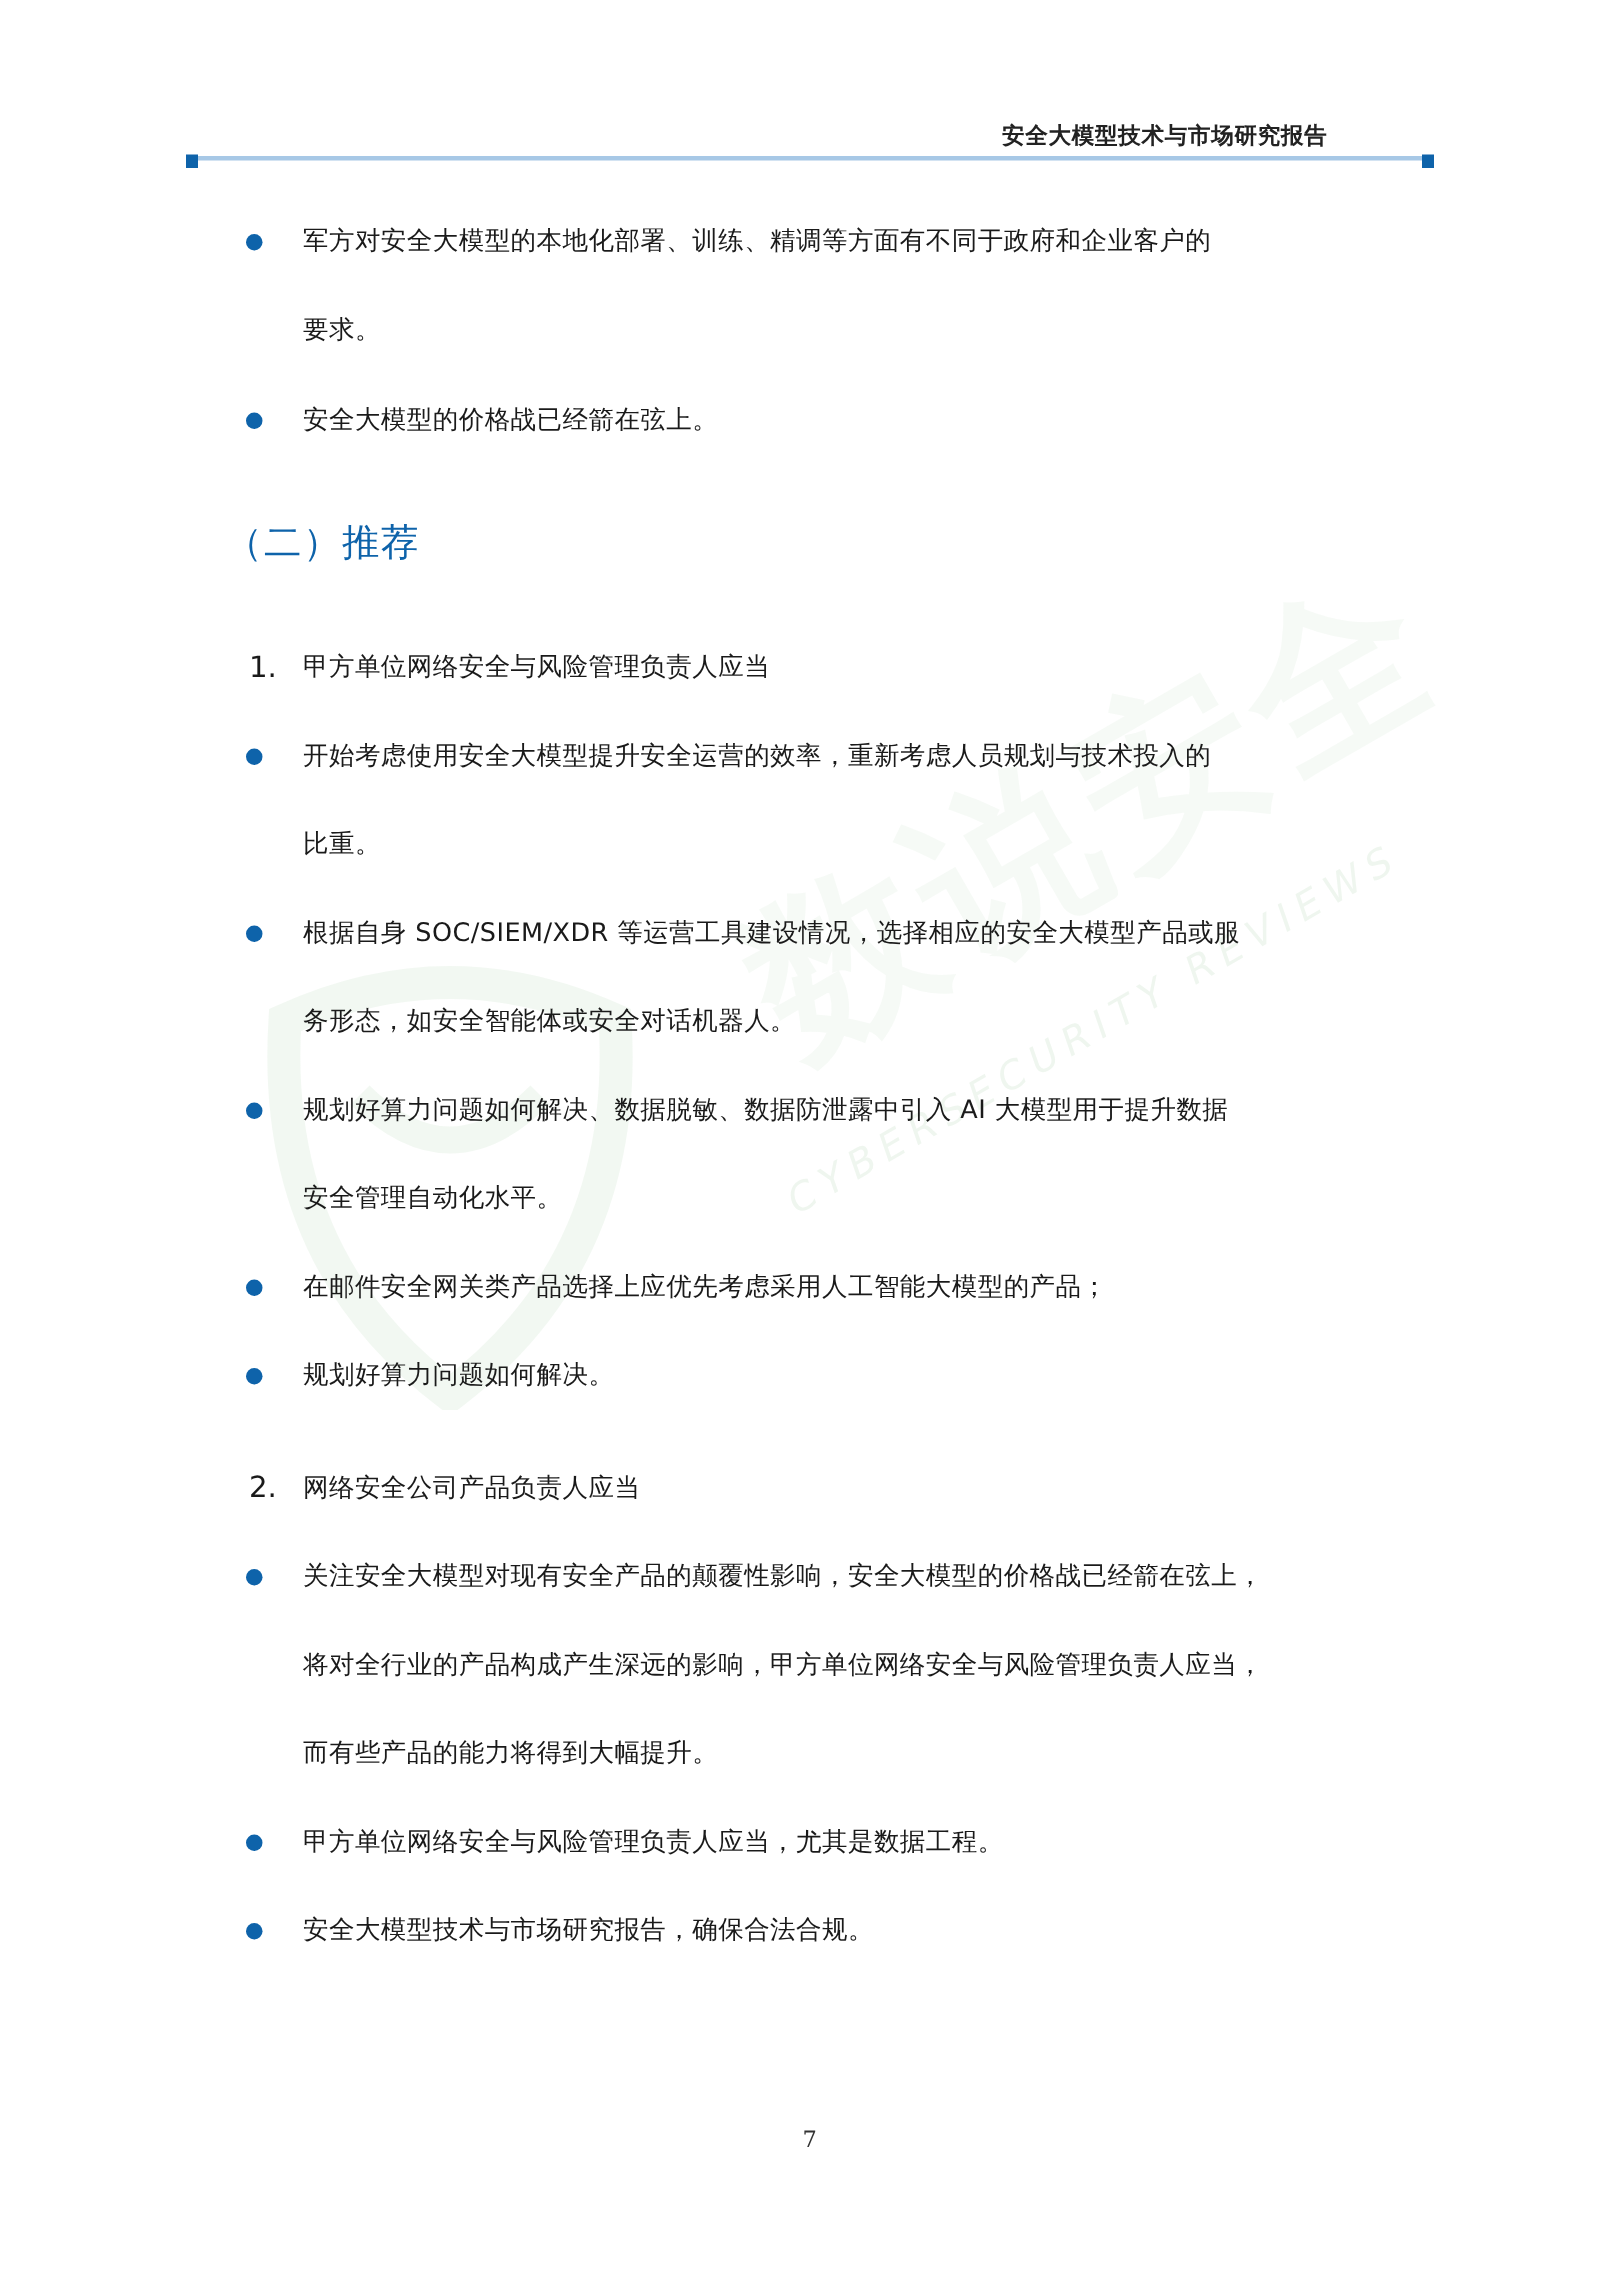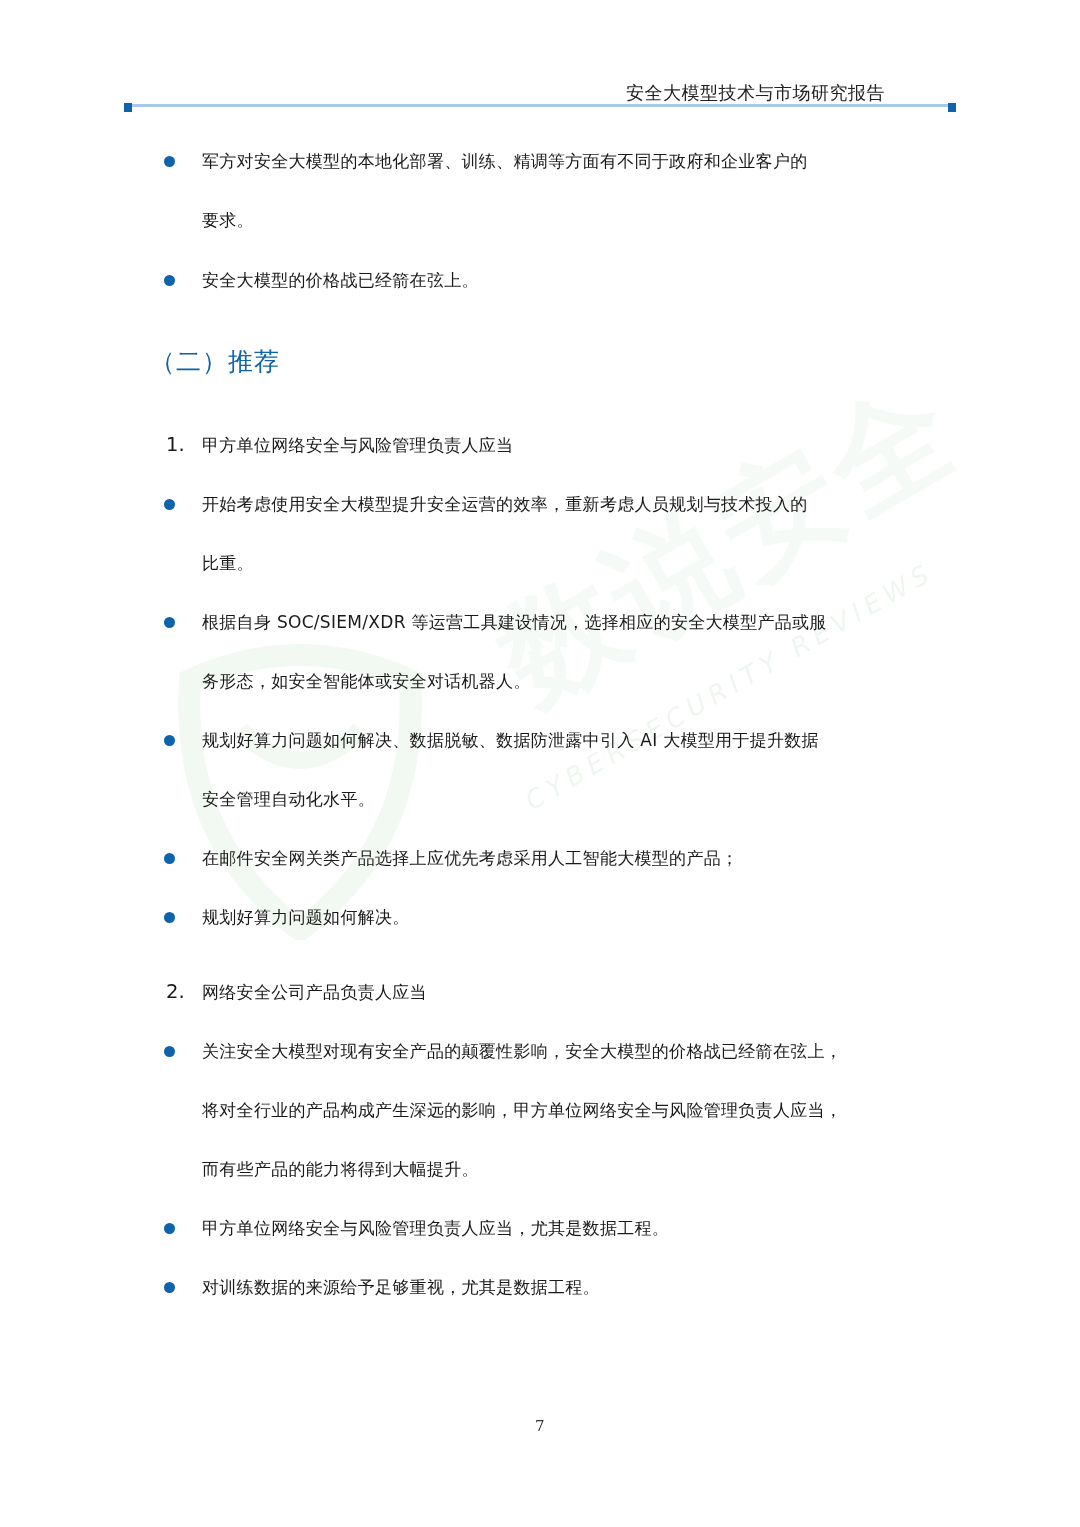--- a/index.html
+++ b/index.html
@@ -1,18 +1,18 @@
 <!DOCTYPE html>
 <html><head>
   <meta charset="utf-8">
   <style>
     html, body { margin: 0; padding: 0; background: #ffffff; }
     body { width: 1080px; height: 1527px; position: relative; overflow: hidden;
       font-family: "DejaVu Sans", "Liberation Sans", sans-serif; color: #1a1a1a; }
-    .header-title { position: absolute; top: 81px; right: 195px; font-size: 18px; color: #222; letter-spacing: 0.5px; }
+    .header-title { position: absolute; top: 81px; right: 195px; font-size: 15px; color: #222; letter-spacing: 0.5px; font-weight: bold; }
     .header-rule { position: absolute; top: 104px; left: 124px; width: 832px; height: 3px; background: #a7c8e6; }
     .header-cap { position: absolute; top: 103px; width: 8px; height: 9px; background: #0e63aa; }
     .header-cap.left { left: 124px; }
     .header-cap.right { left: 948px; }
     .wm-cn { position: absolute; left: 470px; top: 600px; font-size: 120px; font-weight: bold; color: rgba(150,200,150,0.09);
       transform: rotate(-30deg); transform-origin: left top; white-space: nowrap; letter-spacing: 6px; }
     .wm-en { position: absolute; left: 520px; top: 790px; font-size: 26px; color: rgba(140,190,140,0.14);
       transform: rotate(-30deg); transform-origin: left top; white-space: nowrap; letter-spacing: 6px; font-style: italic; }
     .wm-shield { position: absolute; left: 170px; top: 640px; width: 260px; height: 300px; }
 
@@ -72,15 +72,15 @@
 
 <div class="bullet" style="top:1046px"></div>
 <div class="line" style="top:1039px">关注安全大模型对现有安全产品的颠覆性影响，安全大模型的价格战已经箭在弦上，</div>
 <div class="line" style="top:1098px">将对全行业的产品构成产生深远的影响，甲方单位网络安全与风险管理负责人应当，</div>
 <div class="line" style="top:1157px">而有些产品的能力将得到大幅提升。</div>
 
 <div class="bullet" style="top:1223px"></div>
 <div class="line" style="top:1216px">甲方单位网络安全与风险管理负责人应当，尤其是数据工程。</div>
 
 <div class="bullet" style="top:1282px"></div>
-<div class="line" style="top:1275px">对训练数据的来源给予足够重视，尤其是数据工程。</div>
+<div class="line" style="top:1275px">安全大模型技术与市场研究报告，确保合法合规。</div>
 
 <div class="page-number">7</div>
 
 </body></html>

